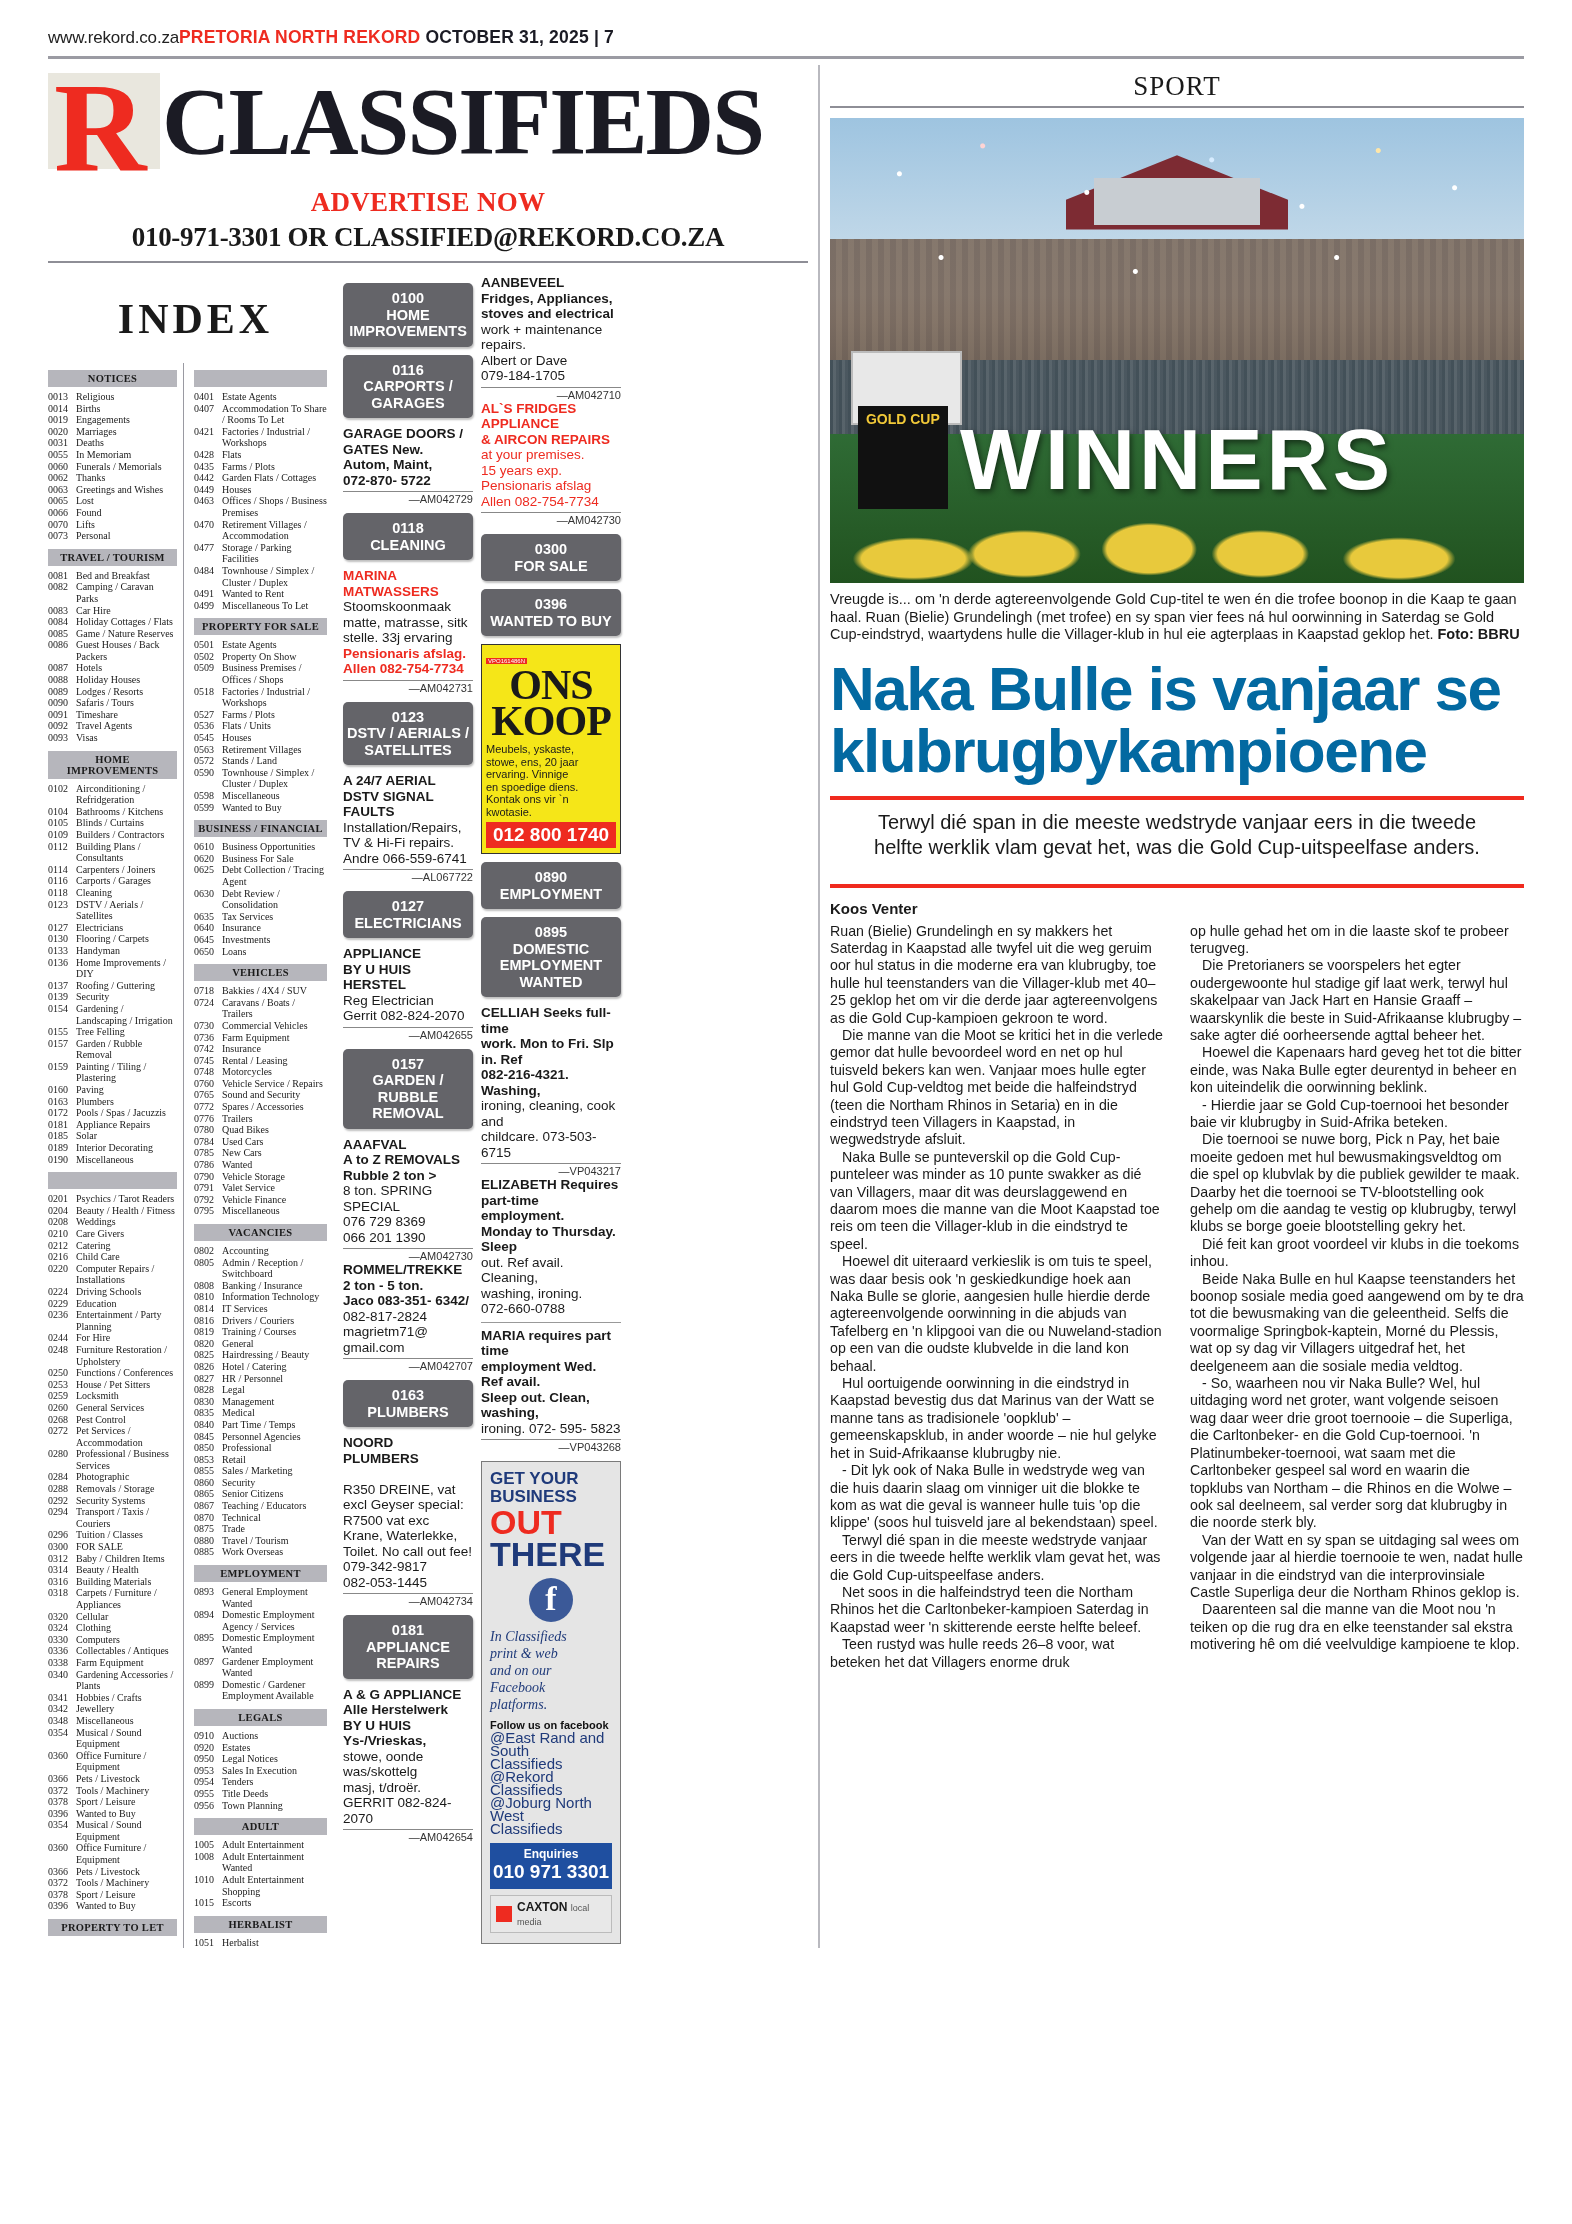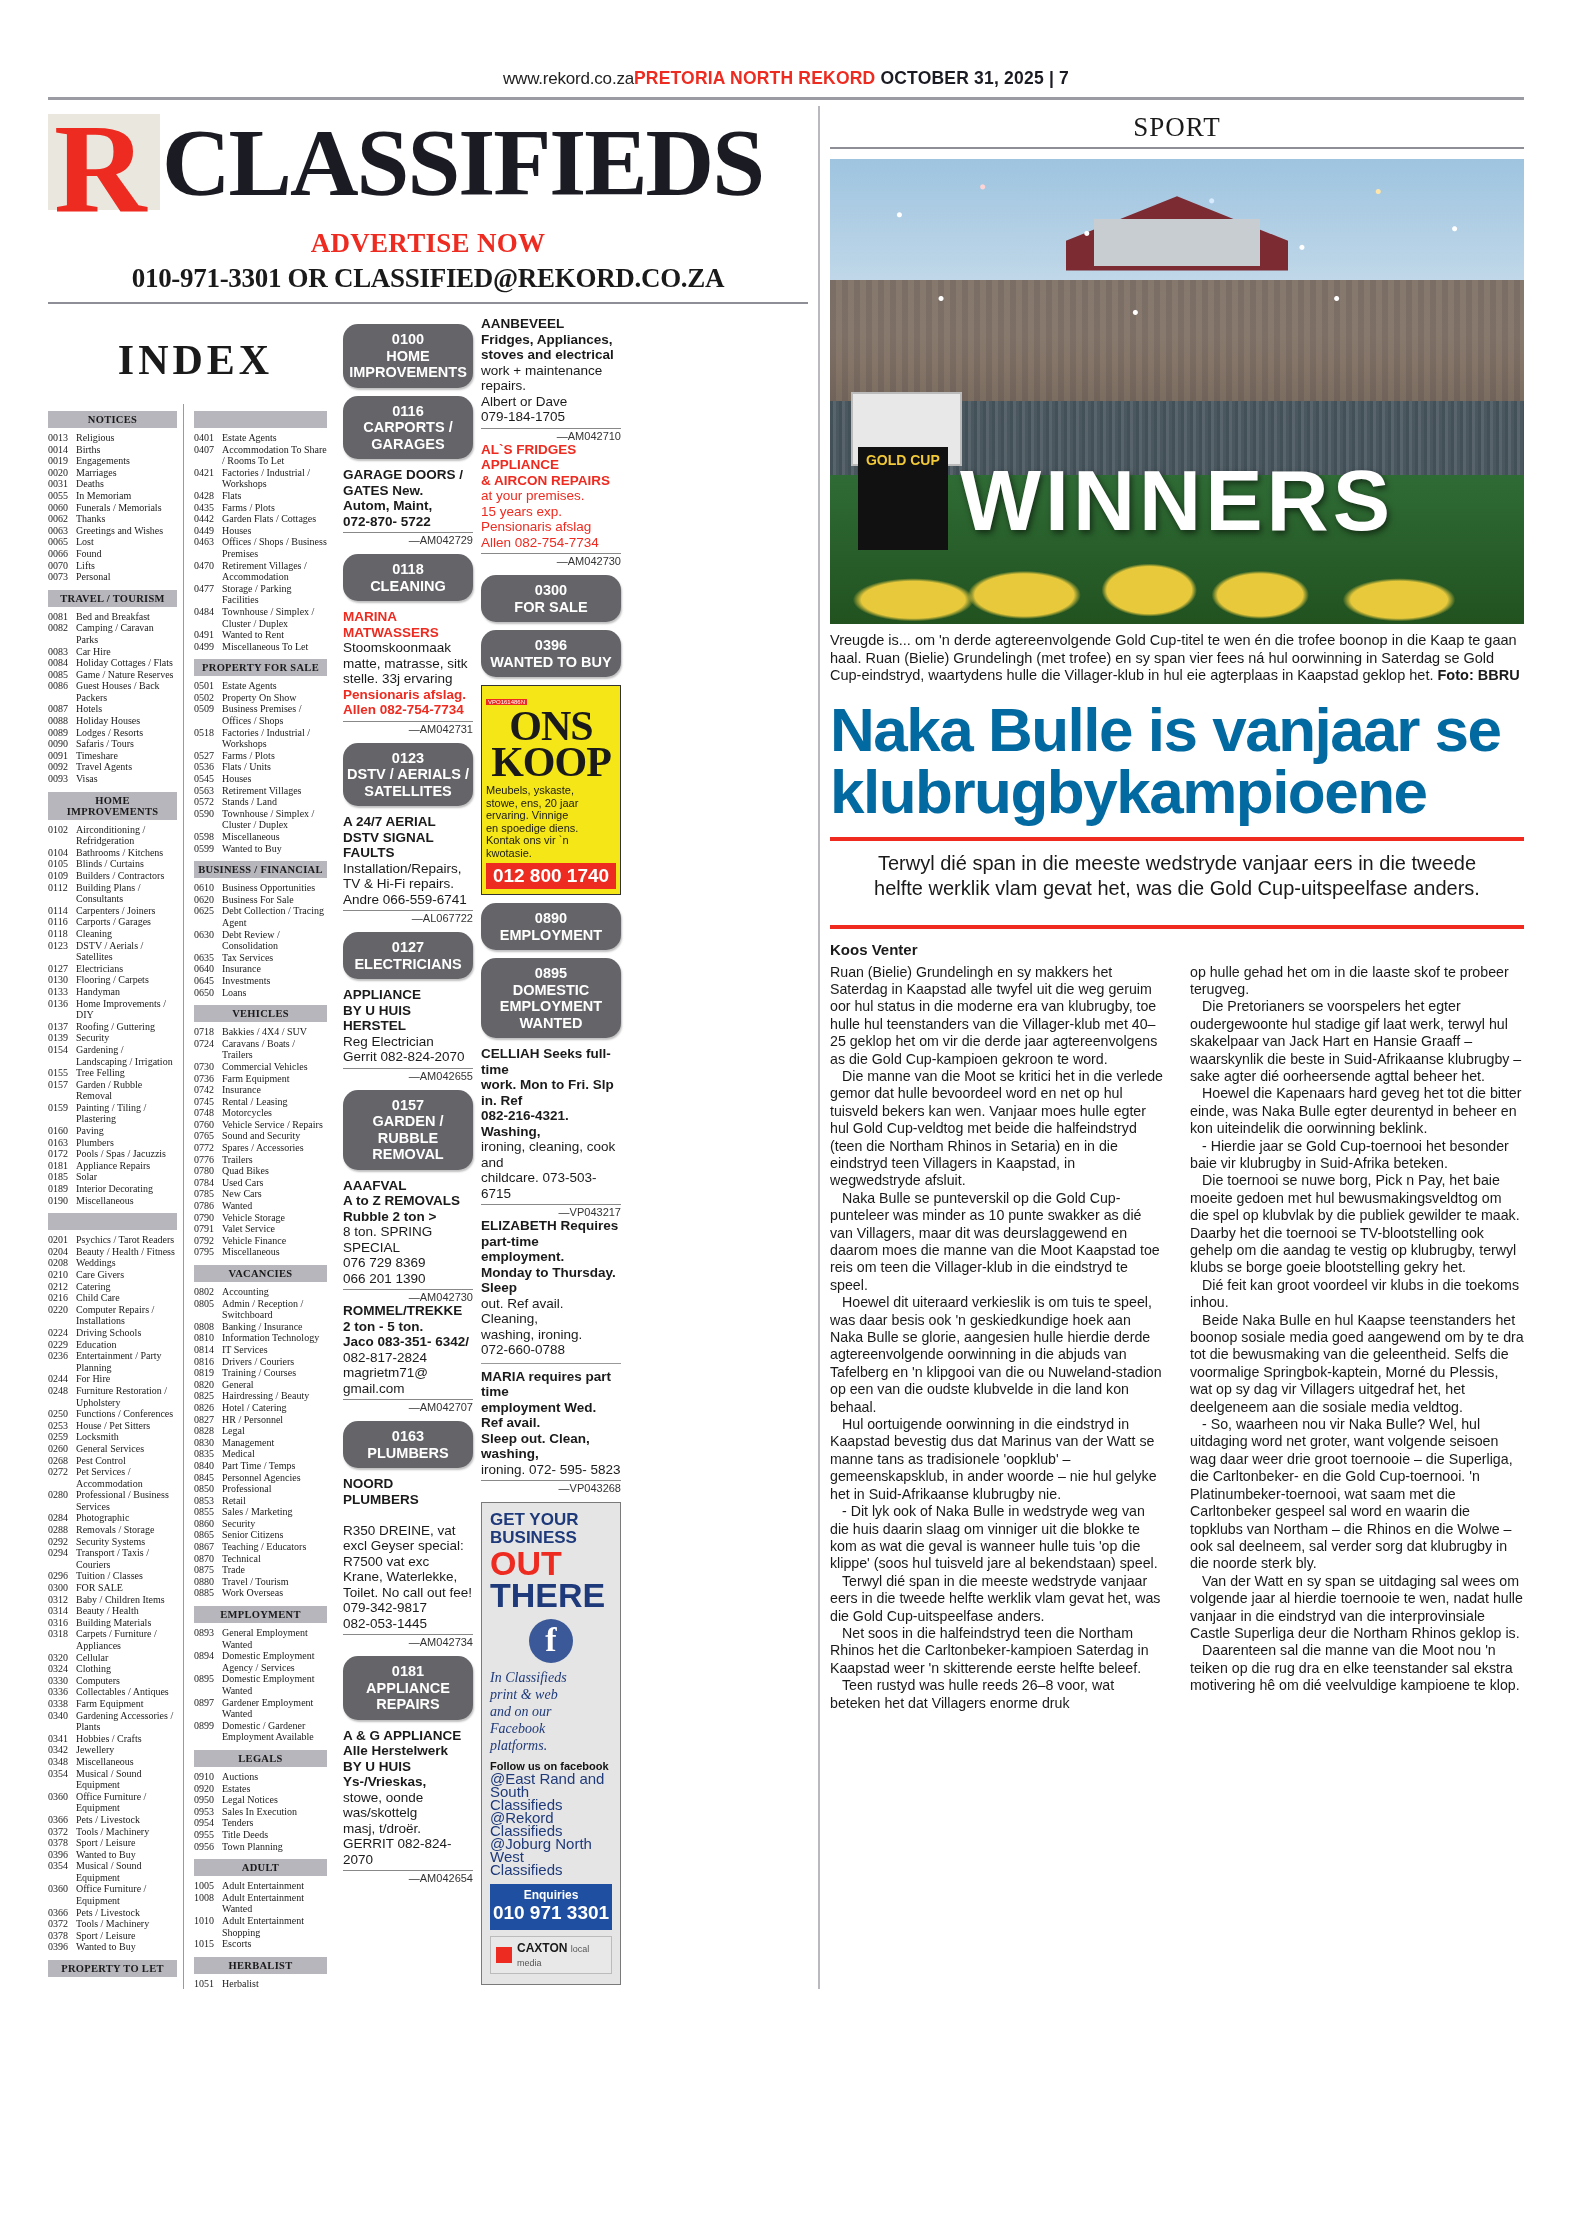--- a/index.html
+++ b/index.html
@@ -8,21 +8,21 @@
     width:1572px; height:2224px;
     background:#ffffff;
     font-family:"Liberation Serif", serif;
     color:#1a1a1a;
     position:relative;
     overflow:hidden;
   }
   .page { width:1572px; height:2224px; position:relative; padding:0 48px; }
 
   
-  .topbar { display:flex; align-items:flex-end; justify-content:center; padding-top:68px; padding-bottom:6px; }
+  .topbar { display:flex; align-items:flex-end; justify-content:flex-start; padding-top:27px; padding-bottom:6px; }
   .topbar .url { font-family:"Liberation Sans", sans-serif; font-size:17px; color:#222; letter-spacing:-0.2px; }
   .topbar .ed { font-family:"Liberation Sans", sans-serif; font-size:17.5px; font-weight:bold; letter-spacing:0.2px; }
   .ed .red { color:#ee2b20; }
   .ed .blk { color:#1b1b24; }
   .rule-top { height:3px; background:#9b9ba3; margin-top:2px; }
 
   
   .panes { display:flex; margin-top:0; }
   .left-pane { width:760px; position:relative; }
   .divider-v { width:2px; background:#b9b9bf; margin:6px 10px 0 10px; }
@@ -44,21 +44,21 @@
   .index-title { font-family:"Liberation Serif", serif; font-weight:bold; font-size:42px; letter-spacing:4px; text-align:center; margin:26px 0 20px 0; }
   .cat-head { background:#b6b6bc; text-align:center; font-weight:bold; font-size:10.5px; font-family:"Liberation Serif", serif; padding:3px 2px; letter-spacing:0.3px; margin:7px 0 4px 0; }
   .idx-row { display:flex; font-size:10px; line-height:11.6px; font-family:"Liberation Serif", serif; }
   .idx-row .num { width:28px; flex:none; }
   .idx-row .lbl { flex:1; }
 
   
   .ads-wrap { display:flex; gap:8px; margin-top:6px; }
   .adcol { width:130px; }
   .adcol.w2 { width:140px; }
-  .cat-pill { background:#646469; color:#fff; border-radius:15px; text-align:center; font-family:"Liberation Sans", sans-serif; font-weight:bold; font-size:14.5px; line-height:16.5px; padding:7px 3px; margin:8px 0 8px 0; box-shadow:1px 2px 2px rgba(0,0,0,0.25); }
+  .cat-pill { background:#646469; color:#fff; border-radius:5px; text-align:center; font-family:"Liberation Sans", sans-serif; font-weight:bold; font-size:14.5px; line-height:16.5px; padding:7px 3px; margin:8px 0 8px 0; box-shadow:1px 2px 2px rgba(0,0,0,0.25); }
   .ad-txt { font-family:"Liberation Sans", sans-serif; font-size:13.5px; line-height:15.5px; }
   .ad-red { color:#ee2b20; font-weight:bold; }
   .ad-ref { text-align:right; font-family:"Liberation Sans", sans-serif; font-size:11px; color:#333; border-top:1px solid #888; margin-top:3px; padding-top:1px; }
   .ad-sep { border-top:1px solid #999; margin:5px 0; }
 
   
   .onskoop { border:1px solid #333; background:#f5e618; padding:4px 4px 5px 4px; margin-top:6px; position:relative; }
   .onskoop .code { font-family:"Liberation Sans", sans-serif; font-size:6px; background:#ee2b20; color:#fff; display:inline-block; padding:0 2px; }
   .onskoop .big { font-family:"Liberation Serif", serif; font-weight:bold; font-size:42px; line-height:36px; text-align:center; letter-spacing:-1px; }
   .onskoop .body { font-family:"Liberation Sans", sans-serif; font-size:11px; line-height:12.5px; margin-top:4px; }

